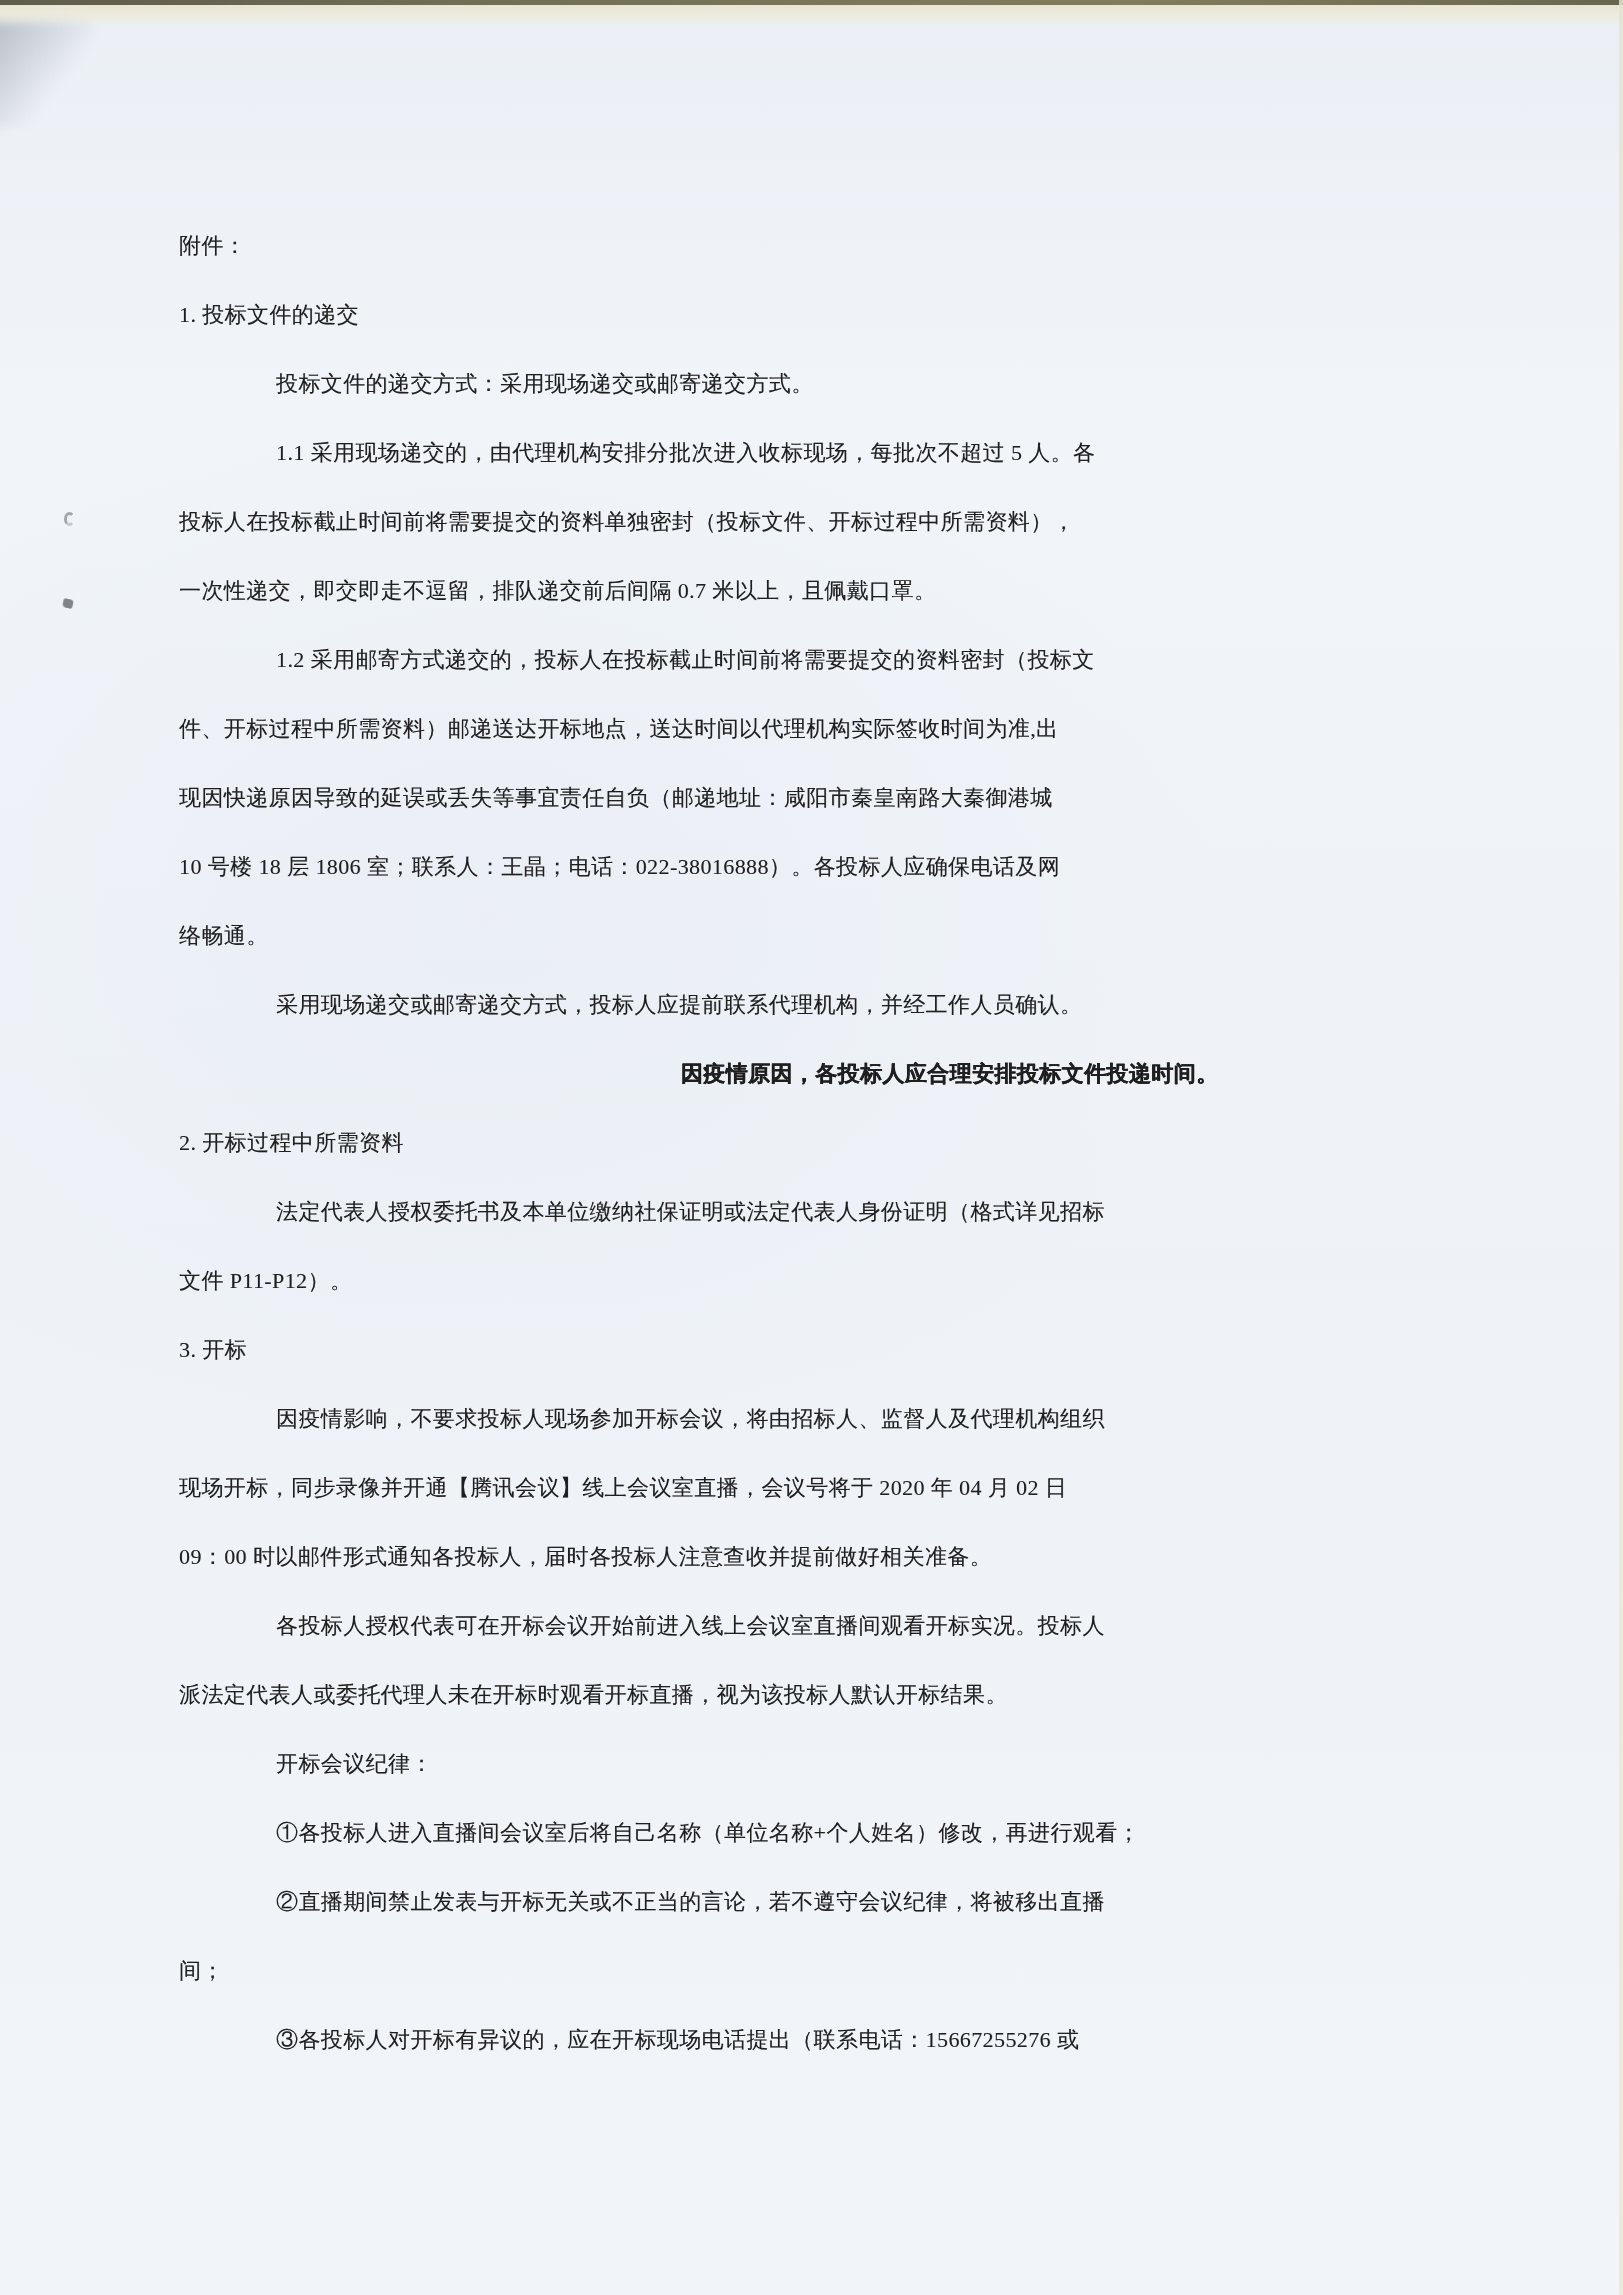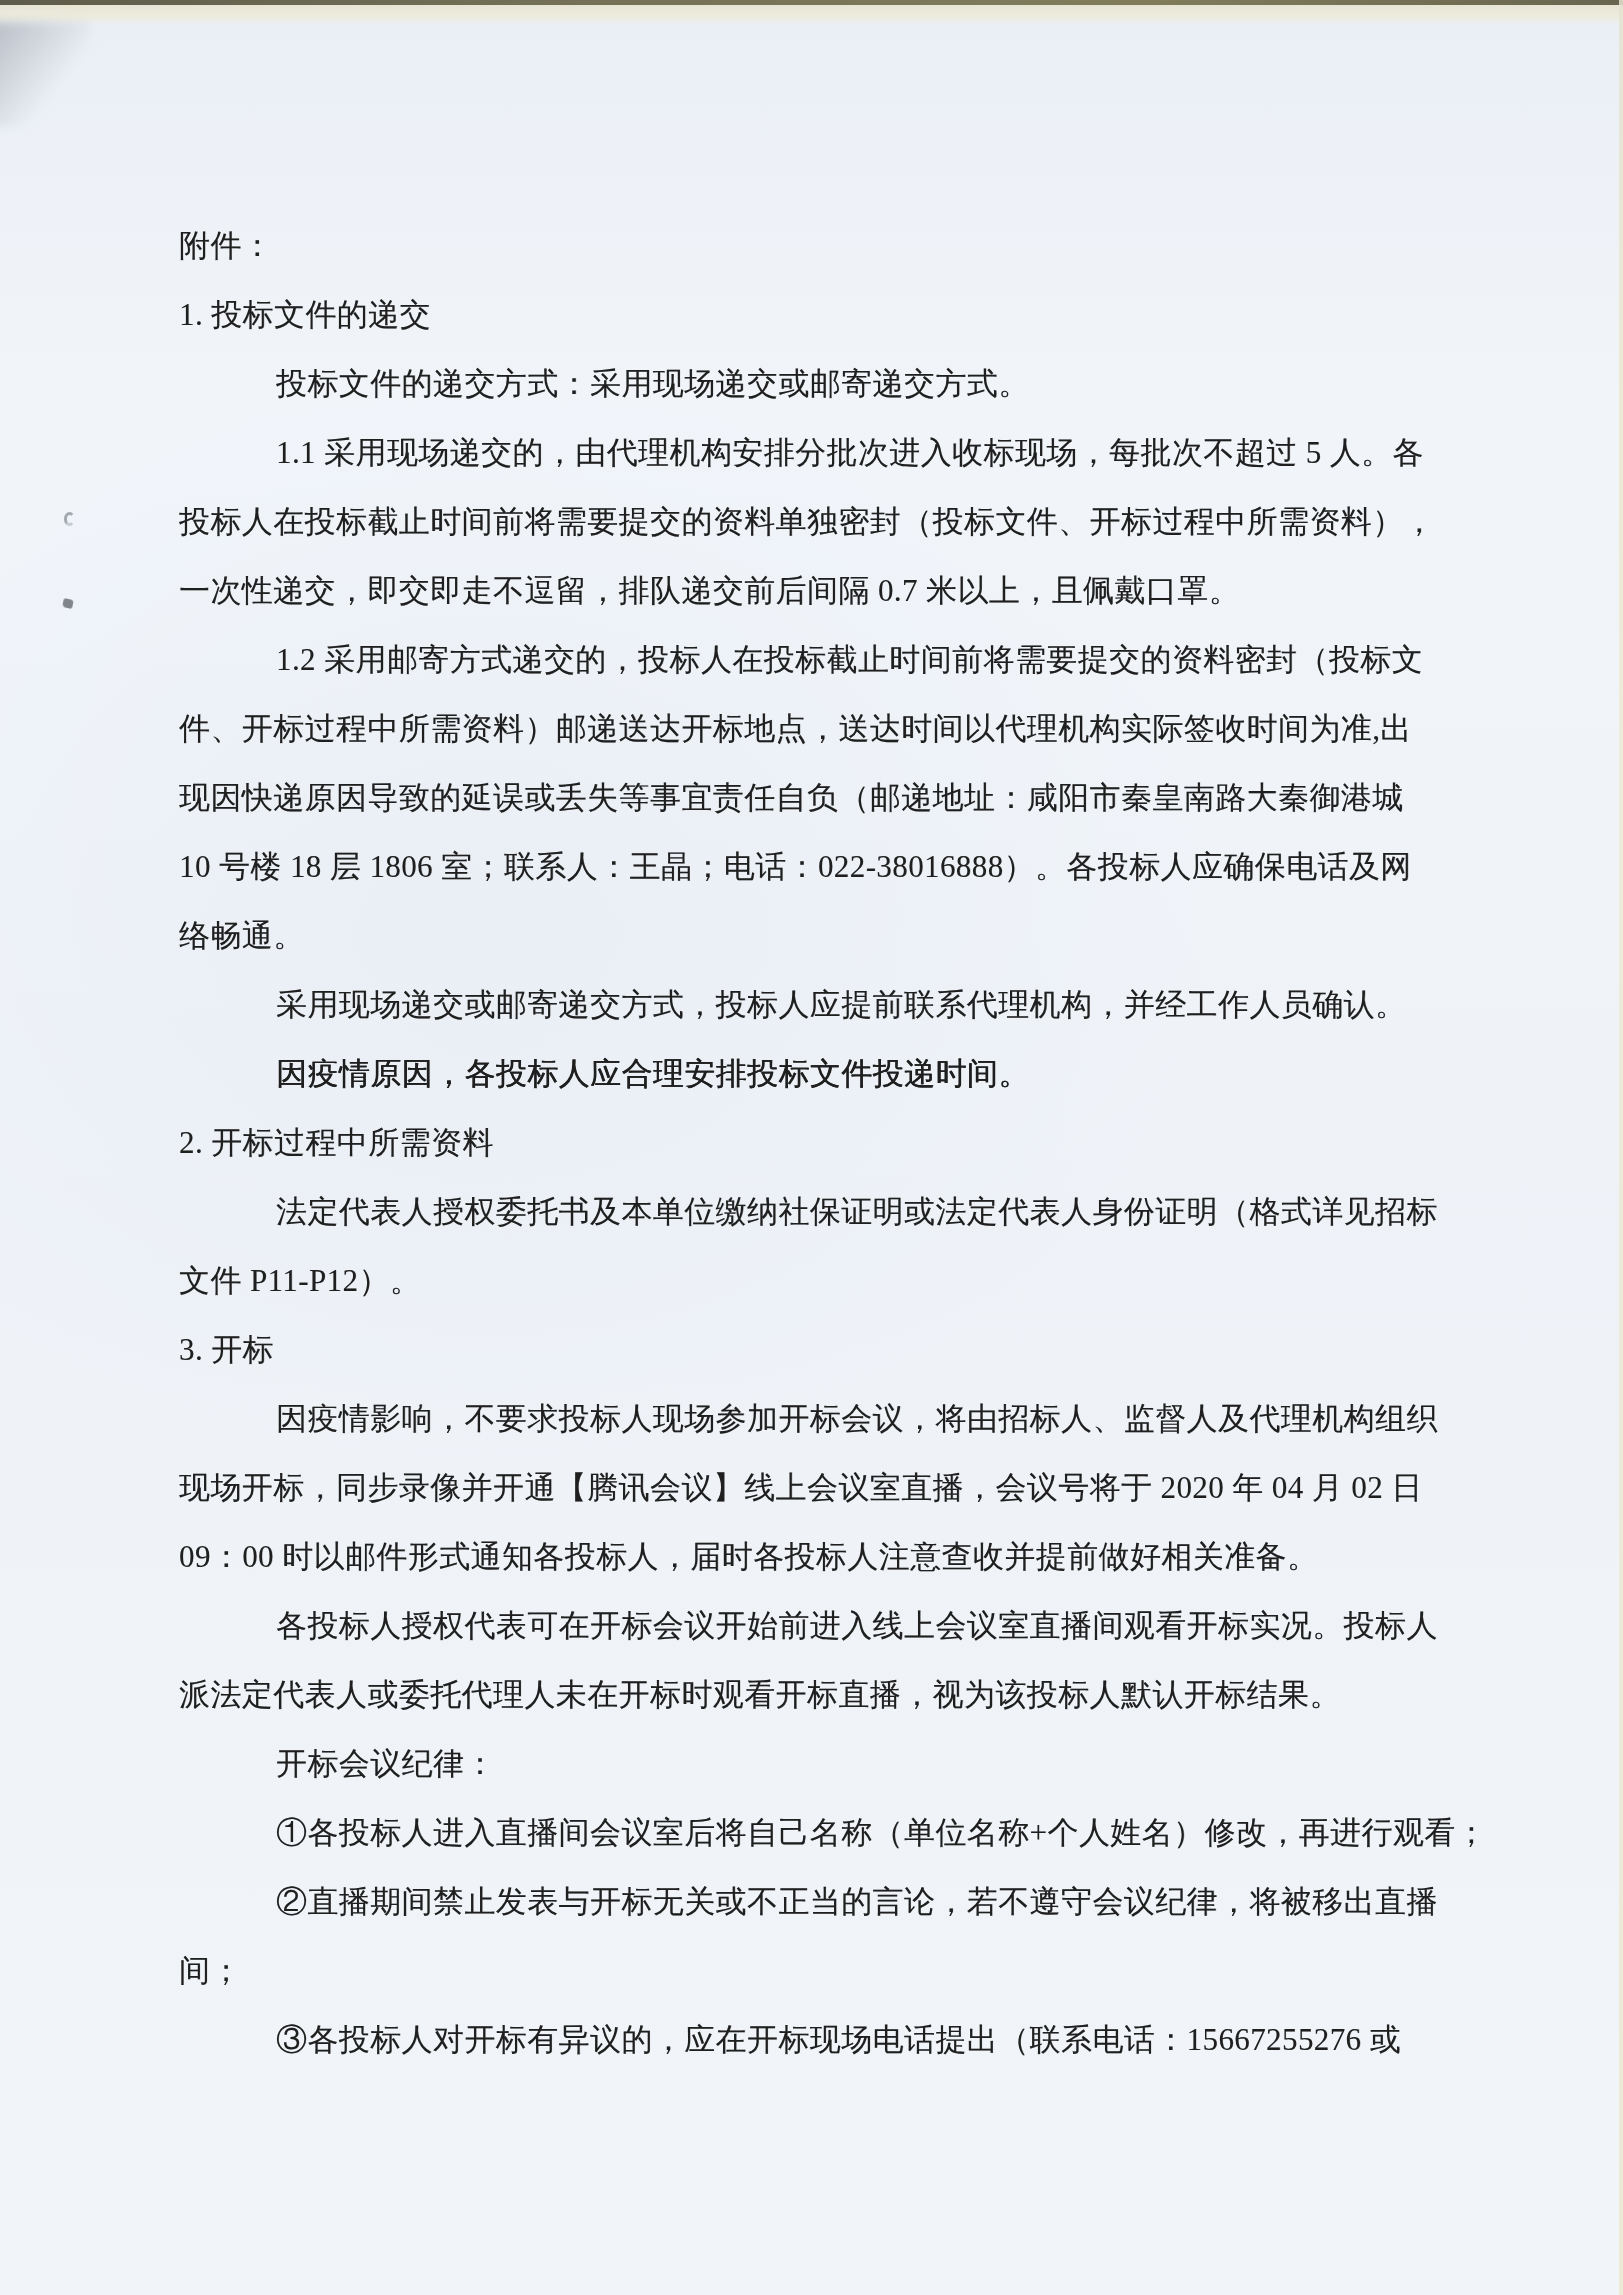--- a/index.html
+++ b/index.html
@@ -84,29 +84,30 @@
     position: absolute;
     top: 211px;
     left: 0;
     width: 100%;
   }
   .line {
     height: 69px;
     line-height: 69px;
     padding-left: 179px;
     white-space: nowrap;
-    font-size: 31px;
+    font-size: 22px;
     letter-spacing: 0.4px;
     color: var(--ink-color, #1f1f1f);
     text-shadow: 0.3px 0.3px 0 rgba(31,31,31,0.35);
   }
   .line.indent { padding-left: 252px; margin-left: 24px; }
   .line.bold {
-    font-weight: 400;
+    font-weight: 700;
     text-shadow: 0.5px 0 0 currentColor, 0.3px 0.4px 0 rgba(31,31,31,0.4);
+    text-align: center;
   }
 </style>
 </head>
 <body>
 
 <div class="scan-top-edge"></div>
 <div class="scan-top-band"></div>
 <div class="scan-right-edge"></div>
 <div class="corner-shadow"></div>
 <div class="paper-shading"></div>

